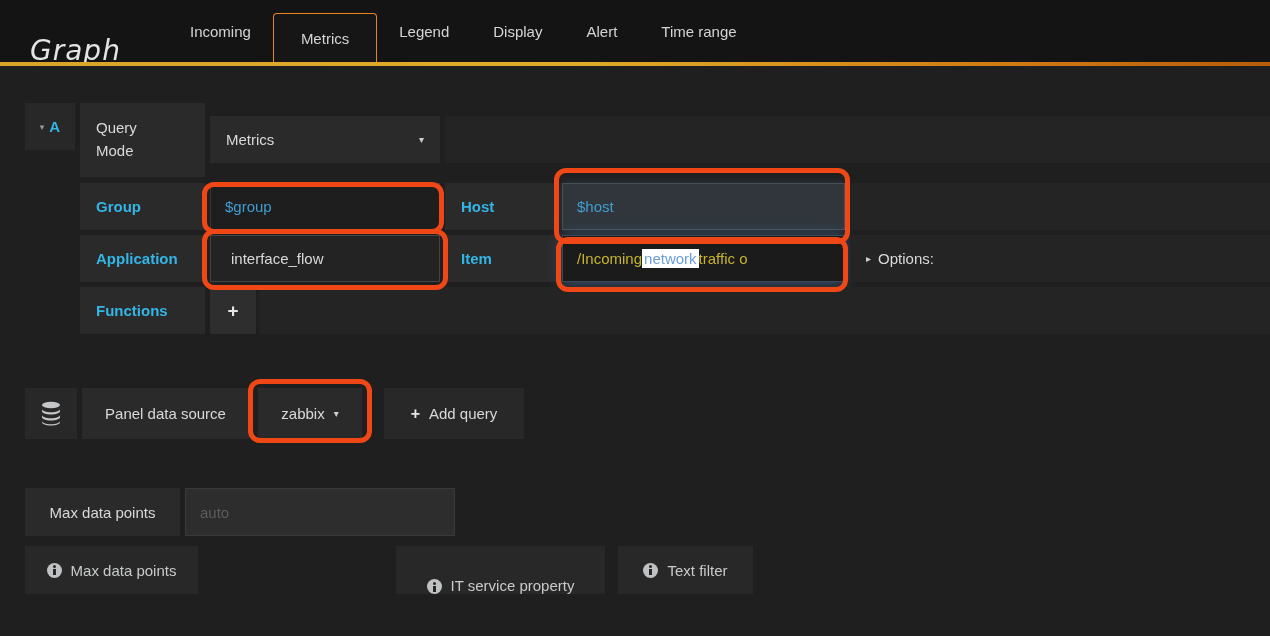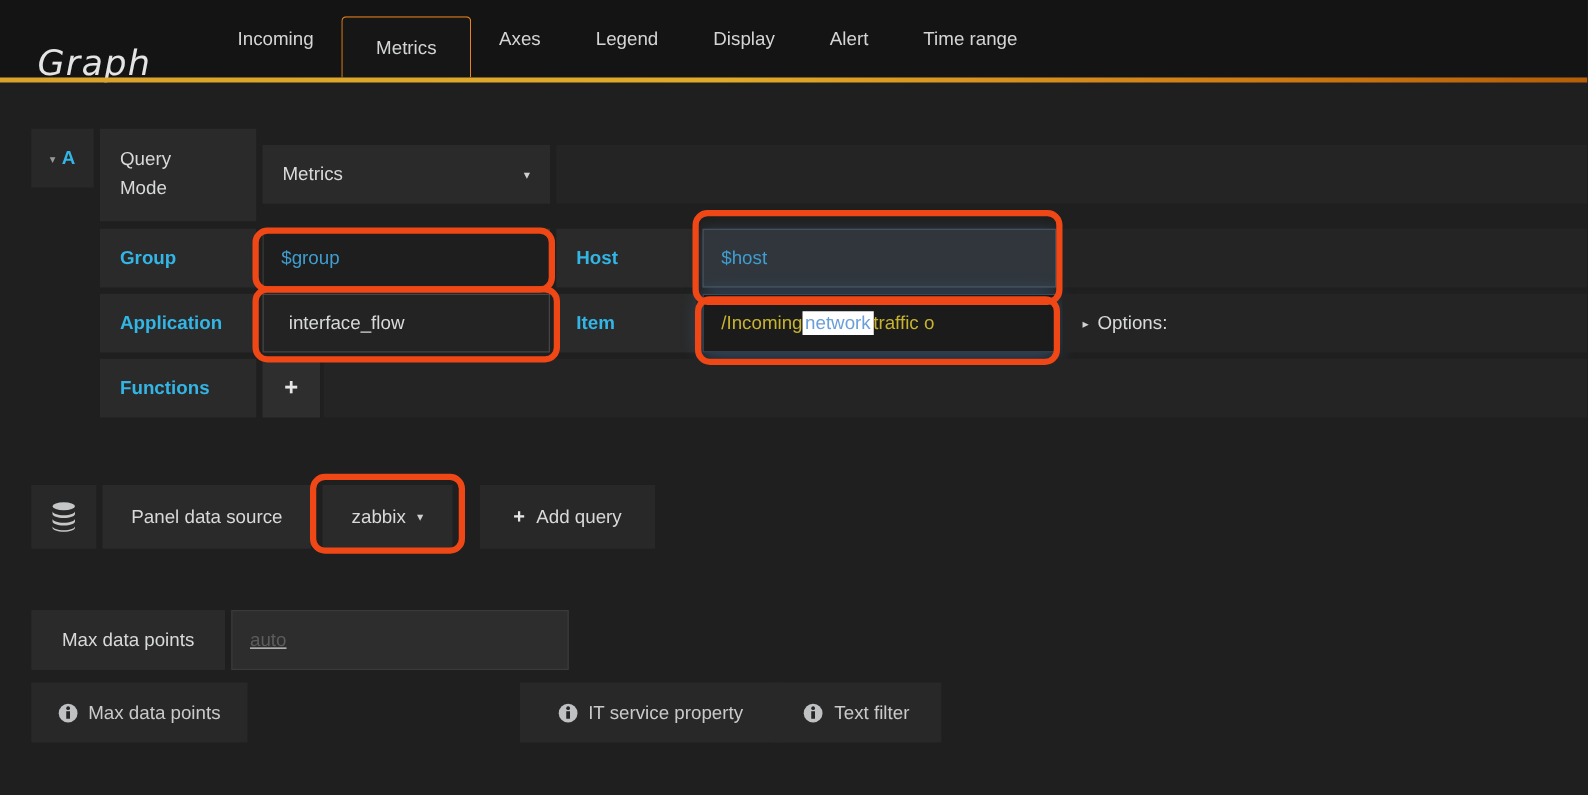--- a/index.html
+++ b/index.html
@@ -72,28 +72,28 @@
   .ds-label { left:82px; top:388px; width:167px; height:51px; justify-content:center; padding-left:0; }
   .ds-dd { left:258px; top:388px; width:104px; height:51px; justify-content:center; gap:9px; }
   .add-query { left:384px; top:388px; width:140px; height:51px; justify-content:center; gap:9px;
                color:#d8d9da; font-size:15px; }
   .plus { font-weight:bold; font-size:16px; color:#e6e6e6; }
 
   
   .mdp-label { left:25px; top:488px; width:155px; height:48px; justify-content:center; padding-left:0; }
   .mdp-input { left:185px; top:488px; width:270px; height:48px; background:#2d2d2d;
                border:1px solid #3a3a3a; color:#d8d9da; font-size:15px; padding-left:14px;
-               font-family:"Liberation Sans", sans-serif;text-decoration:underline; }
+               font-family:"Liberation Sans", sans-serif; }
   .mdp-input::placeholder { color:#5c5c5c; opacity:1; }
 
   
   .helper { top:546px; height:48px; gap:9px; padding-left:0; justify-content:center; }
   .hb1 { left:25px;  width:173px; }
   .hb2 { left:211px; width:172px; }
-  .hb3 { left:416px; width:209px; }
+  .hb3 { left:396px; width:209px;align-items:flex-end; }
   .hb4 { left:618px; width:135px; }
   .info-icon { width:15px; height:15px; border-radius:50%; background:#bfc1c3;
                position:relative; display:inline-block; flex:0 0 15px; }
   .info-icon::before { content:""; position:absolute; left:6px; top:2.5px; width:3px; height:3px;
                        background:#262626; border-radius:50%; }
   .info-icon::after { content:""; position:absolute; left:6px; top:6.5px; width:3px; height:6px;
                       background:#262626; }
 
   
   .db-svg { display:block; }
@@ -109,21 +109,20 @@
 </head>
 <body>
 
 <div class="screen">
 
   <div class="header">
     <div class="panel-title">Graph</div>
     <div class="tabs">
       <div class="tab">Incoming</div>
       <div class="tab active">Metrics</div>
-      <div class="tab">Axes</div>
       <div class="tab">Legend</div>
       <div class="tab">Display</div>
       <div class="tab">Alert</div>
       <div class="tab">Time range</div>
     </div>
   </div>
   <div class="underline"></div>
 
   <div class="abs collapse-btn">
     <span class="c-caret">▾</span>

